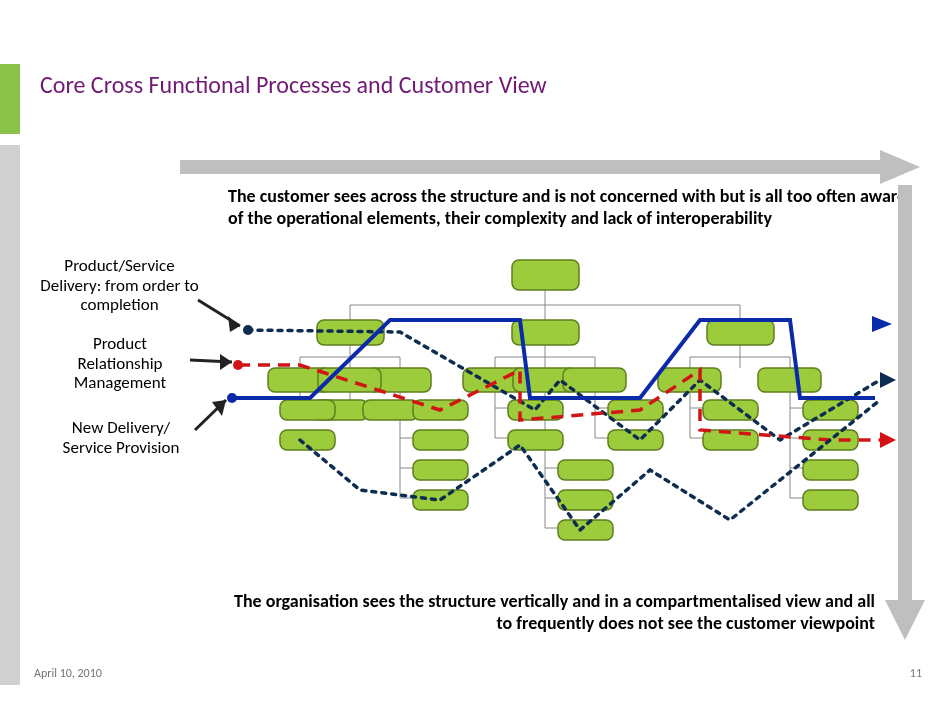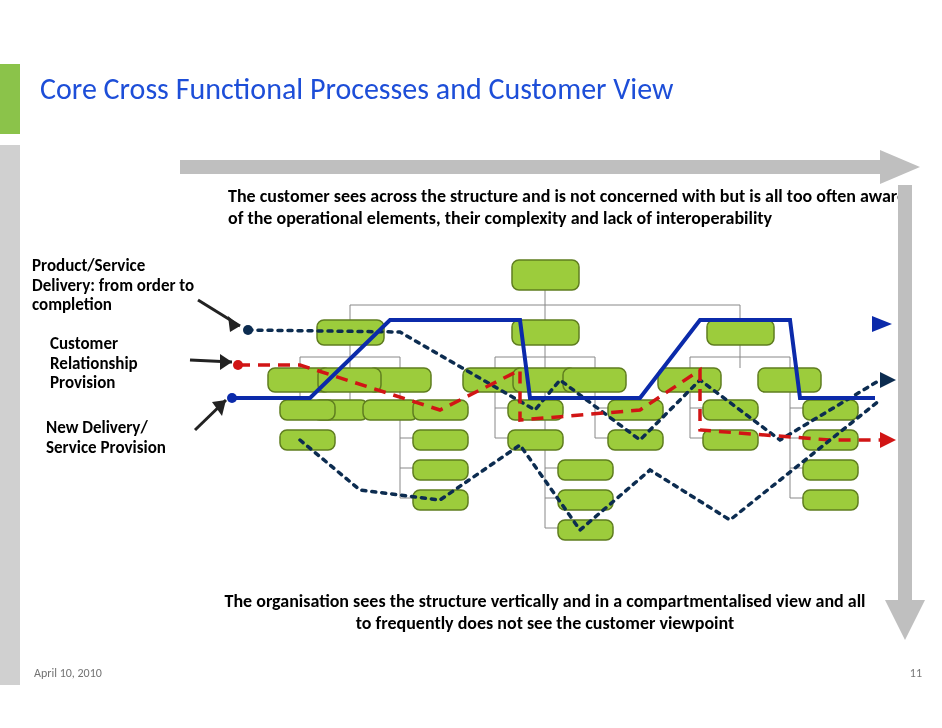--- a/index.html
+++ b/index.html
@@ -19,43 +19,44 @@
   }
   .accent-block-bottom {
     position: absolute;
     left: 0; top: 145px;
     width: 20px; height: 540px;
     background: #d0d0d0;
   }
   .title {
     position: absolute;
     left: 40px; top: 70px;
-    font-size: 30px;
-    color: #1d4ed8;
+    font-size: 24px;
+    color: #701a75;
   }
   .top-text {
     position: absolute;
     left: 200px; top: 185px;
     width: 680px;
     font-size: 18px;
     font-weight: bold;
     margin-left: 28px;
   }
   .bottom-text {
     position: absolute;
     left: 215px; top: 590px;
     width: 660px;
     font-size: 18px;
     font-weight: bold;
+    text-align: right;
+  }
+  .label {
+    position: absolute;
+    font-size: 17px;
+    font-weight: normal;
     text-align: center;
-  }
-  .label {
-    position: absolute;
-    font-size: 17px;
-    font-weight: bold;
     line-height: 1.15;
   }
   .label-1 { left: 32px; top: 256px; width: 175px; }
   .label-2 { left: 50px; top: 334px; width: 140px; }
   .label-3 { left: 46px; top: 418px; width: 150px; }
   .footer-date {
     position: absolute;
     left: 34px; bottom: 48px;
     font-size: 12px; color: #737373;
   }
@@ -112,21 +113,21 @@
 <body>
 
 <div class="accent-block-top"></div>
 <div class="accent-block-bottom"></div>
 
 <div class="title">Core Cross Functional Processes and Customer View</div>
 <div class="top-text">The customer sees across the structure and is not concerned with but is all too often aware of the operational elements, their complexity and lack of interoperability</div>
 <div class="bottom-text">The organisation sees the structure vertically and in a compartmentalised view and all to frequently does not see the customer viewpoint</div>
 
 <div class="label label-1">Product/Service Delivery: from order to completion</div>
-<div class="label label-2">Customer Relationship Provision</div>
+<div class="label label-2">Product Relationship Management</div>
 <div class="label label-3">New Delivery/ Service Provision</div>
 
 <div class="footer-date">April 10, 2010</div>
 <div class="footer-page">11</div>
 
 <svg class="diagram">
 
   <g>
     <rect class="arrow-grey" x="180" y="160" width="700" height="14"></rect>
     <polygon class="arrow-grey" points="880,150 920,167 880,184"></polygon>

